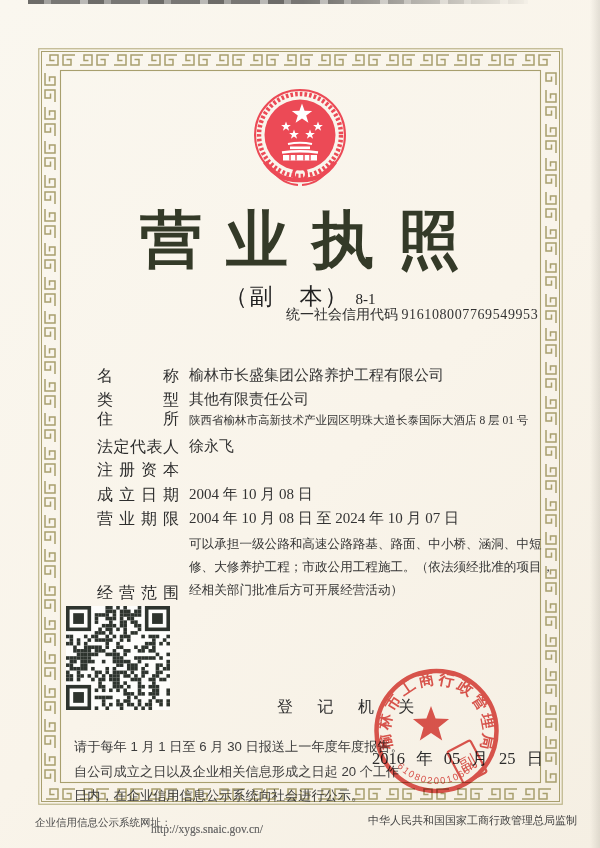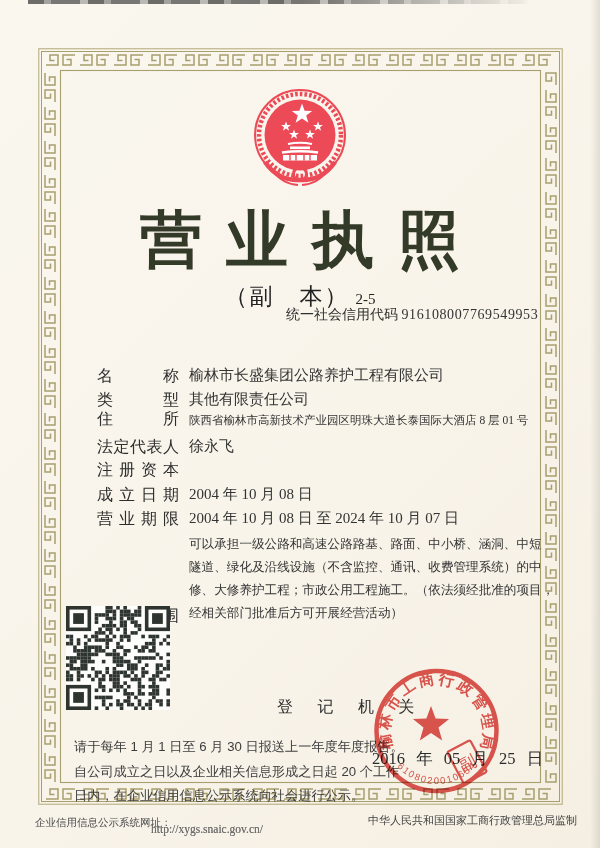--- a/index.html
+++ b/index.html
@@ -238,21 +238,21 @@
       <circle cx="48" cy="88" r="6.5" stroke-width="3"></circle>
       <path d="M13 76 Q26 95 48 94 Q70 95 83 76" stroke-width="4.5"></path>
       <path d="M20 84 Q30 98 46 99" stroke-width="2"></path>
       <path d="M76 84 Q66 98 50 99" stroke-width="2"></path>
     </g>
   </svg>
 
   <div class="abs" id="title">营业执照</div>
   <div class="abs" id="subtitle-row">
     <span id="subtitle">（副　本）</span>
-    <span id="copy-no">2-5</span>
+    <span id="copy-no">8-1</span>
   </div>
   <div class="abs" id="credit-line">
     <span class="lbl">统一社会信用代码</span>
     <span class="code">916108007769549953</span>
   </div>
 
   <div class="row" style="top:366px">
     <span class="flabel">名称</span>
     <span class="fvalue">榆林市长盛集团公路养护工程有限公司</span>
   </div>
@@ -276,21 +276,20 @@
     <span class="fvalue">2004 年 10 月 08 日</span>
   </div>
   <div class="row" style="top:509px">
     <span class="flabel">营业期限</span>
     <span class="fvalue">2004 年 10 月 08 日  至  2024 年 10 月 07 日</span>
   </div>
   <div class="row" style="top:533px">
     <span class="flabel" style="margin-top:15px">经营范围</span>
     <span class="scope-lines">
       <div>可以承担一级公路和高速公路路基、路面、中小桥、涵洞、中短</div>
-      <div>隧道、绿化及沿线设施（不含监控、通讯、收费管理系统）的中</div>
       <div>修、大修养护工程；市政公用工程施工。（依法须经批准的项目，</div>
       <div>经相关部门批准后方可开展经营活动）</div>
     </span>
   </div>
 
   <svg class="abs" id="qr" viewBox="0 0 104.4 104.4">
       <rect x="39.6" y="0.0" width="3.6" height="3.6" fill="#2e342e"></rect>
       <rect x="43.2" y="0.0" width="3.6" height="3.6" fill="#2e342e"></rect>
       <rect x="50.4" y="0.0" width="3.6" height="3.6" fill="#2e342e"></rect>
       <rect x="57.6" y="0.0" width="3.6" height="3.6" fill="#2e342e"></rect>

